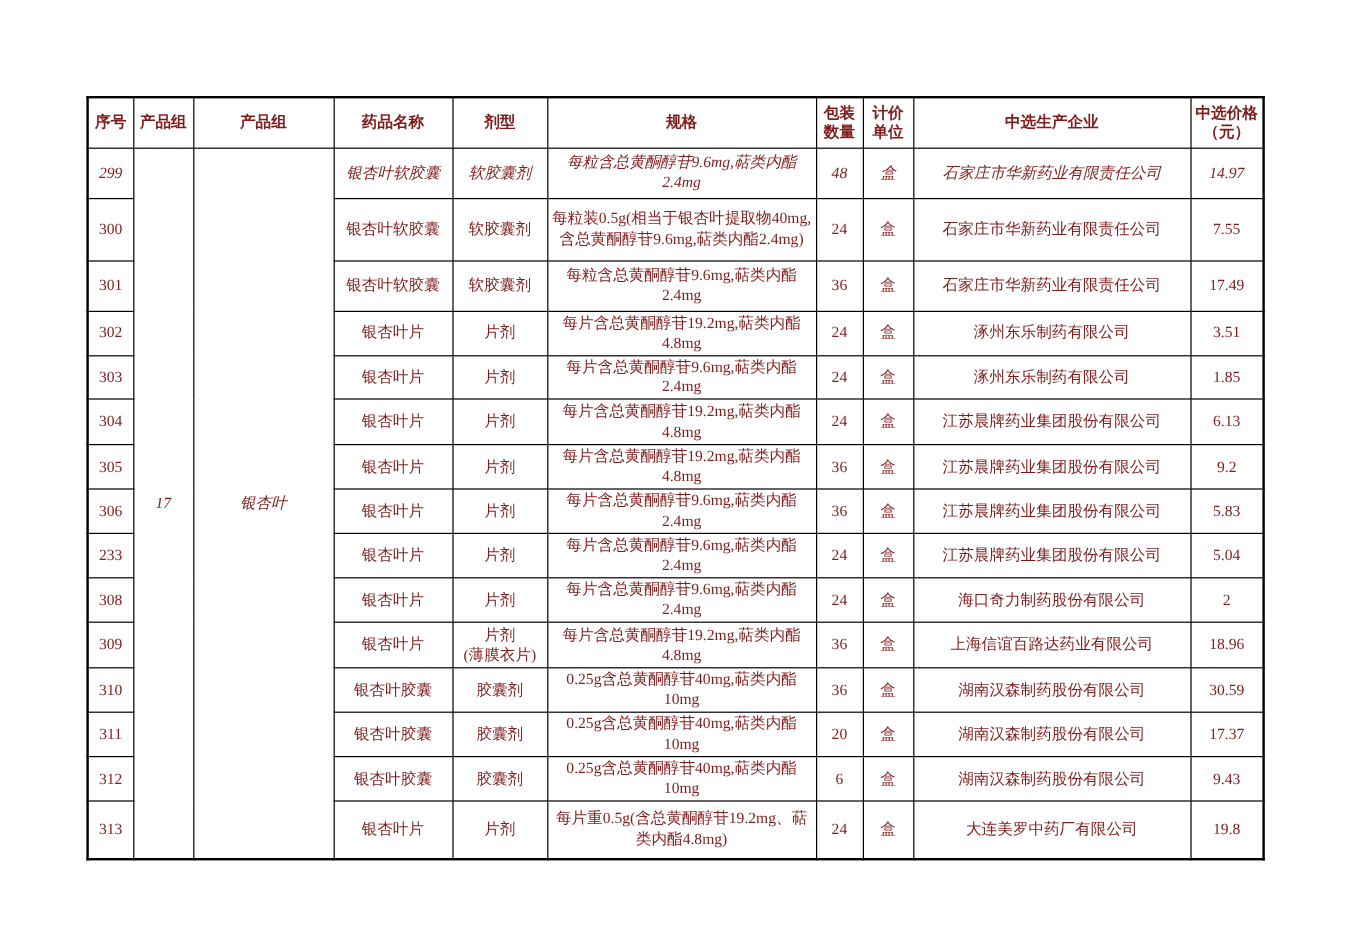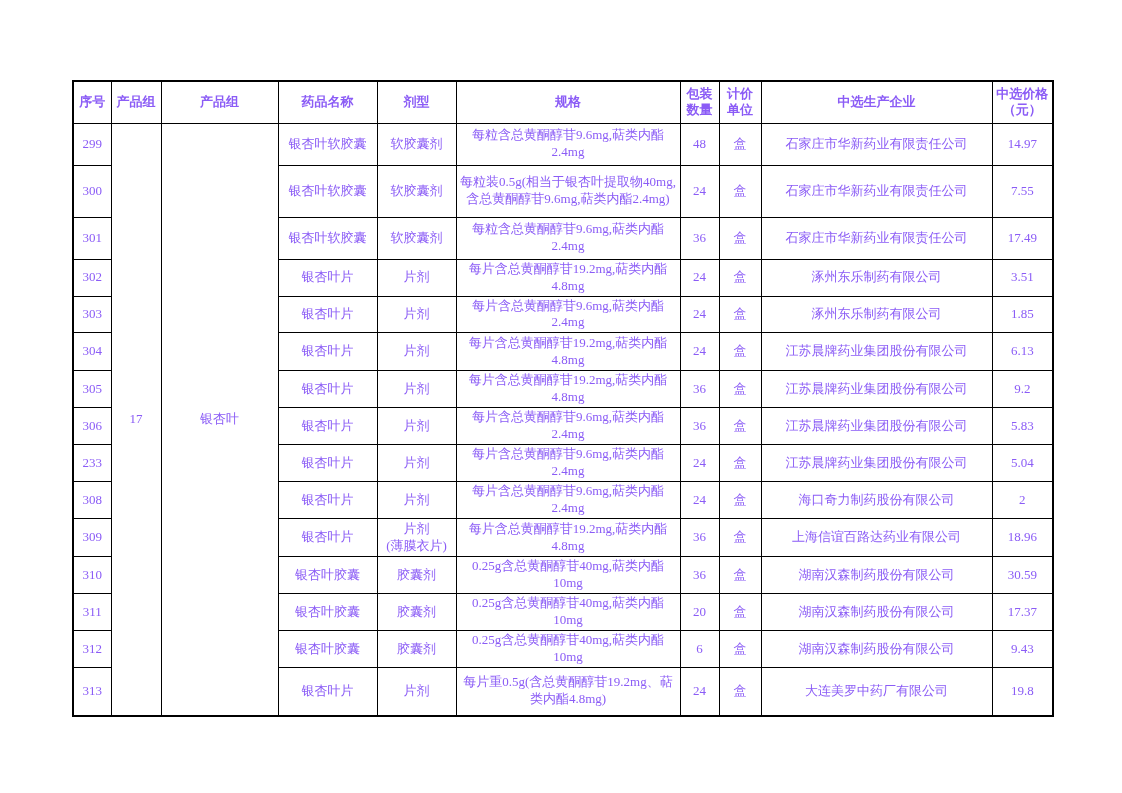--- a/index.html
+++ b/index.html
@@ -1,21 +1,21 @@
 <!DOCTYPE html>
 <html><head>
 <meta charset="utf-8">
 <style>
   html, body { margin: 0; padding: 0; background: #ffffff; }
   .page {
     position: relative;
     width: 1122px;
     height: 793px;
     background: #ffffff;
-    color: #8b5cf6;
+    color: #7f1d1d;
     font-family: "Liberation Serif", "DejaVu Serif", serif;
     overflow: hidden;
   }
   table.proc-table {
     position: absolute;
     left: 72px;
     top: 80px;
     width: 980px;
     border-collapse: collapse;
     table-layout: fixed;
@@ -76,21 +76,21 @@
         <th>药品名称</th>
         <th>剂型</th>
         <th>规格</th>
         <th>包装数量</th>
         <th>计价单位</th>
         <th>中选生产企业</th>
         <th>中选价格（元）</th>
       </tr>
     </thead>
     <tbody id="table-body">
-        <tr style="height: 42px;">
+        <tr style="height: 42px; font-style: italic;">
     <td class="c-seq">299</td>
           <td class="c-group" rowspan="15">17</td>
           <td class="c-group" rowspan="15">银杏叶</td>
     <td class="c-drug">银杏叶软胶囊</td>
     <td class="c-form">软胶囊剂</td>
     <td class="c-spec">每粒含总黄酮醇苷9.6mg,萜类内酯2.4mg</td>
     <td class="c-qty">48</td>
     <td class="c-unit">盒</td>
     <td class="c-mfr">石家庄市华新药业有限责任公司</td>
     <td class="c-price">14.97</td>

